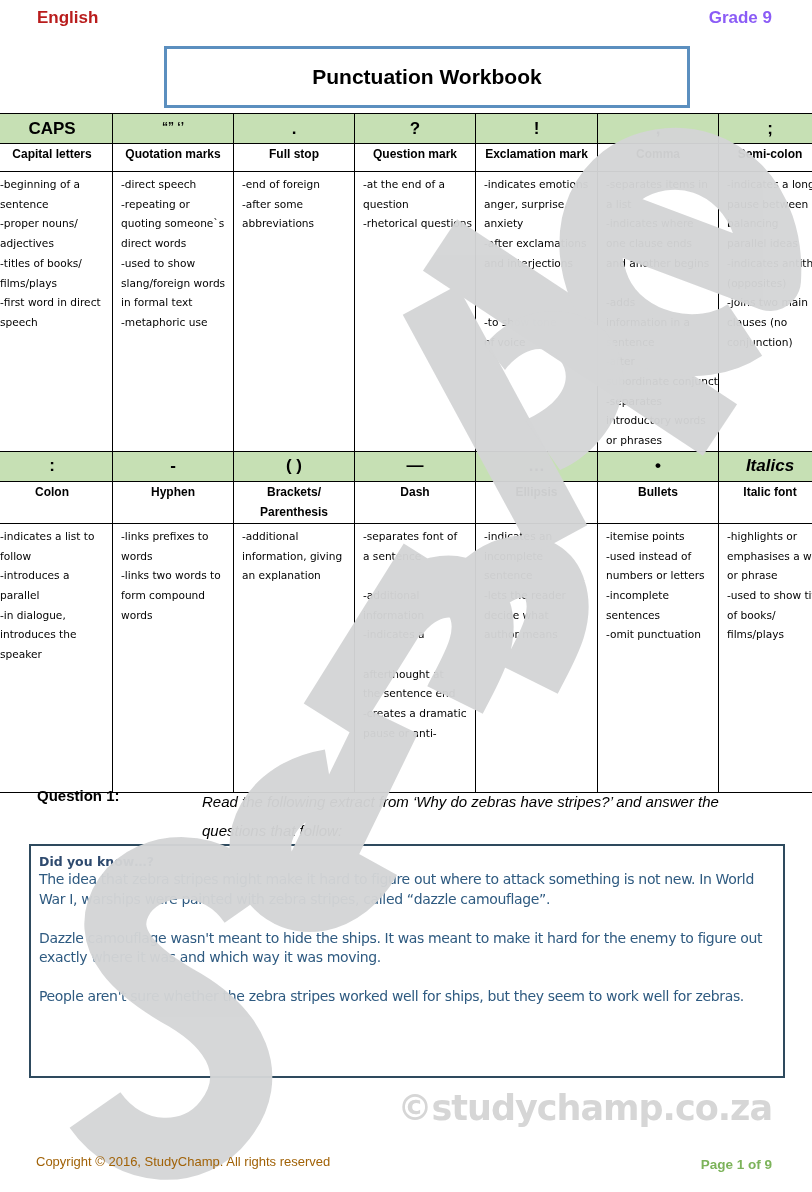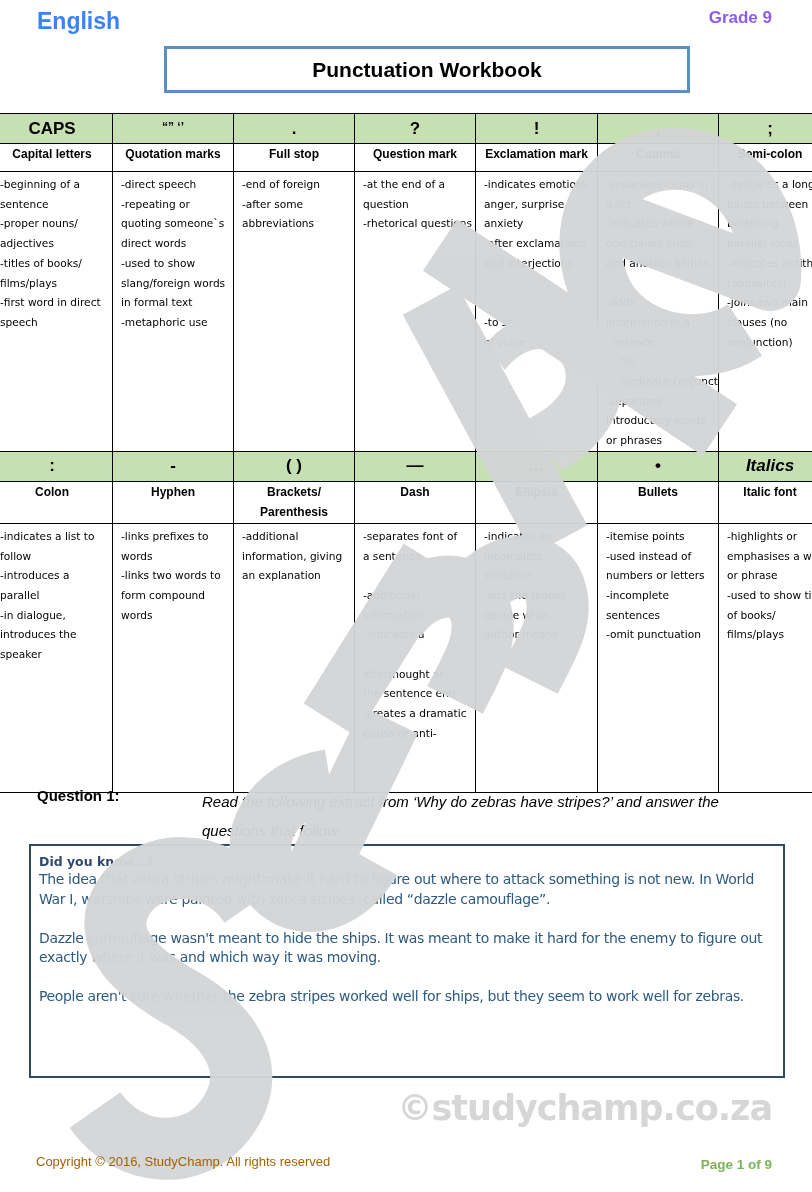--- a/index.html
+++ b/index.html
@@ -1,23 +1,23 @@
 <!DOCTYPE html>
 <html><head>
   <meta charset="utf-8">
   <style>
     * { margin: 0; padding: 0; box-sizing: border-box; }
     html, body { width: 812px; height: 1192px; background: #ffffff; overflow: hidden; }
     body { position: relative; font-family: "Liberation Sans", sans-serif; color: #000; }
 
-    .hdr-left { position: absolute; left: 37px; top: 8px; font-size: 23px; font-weight: bold; color: #3b82f6; }
+    .hdr-left { position: absolute; left: 37px; top: 8px; font-size: 17px; font-weight: bold; color: #b91c1c; }
     .hdr-right { position: absolute; right: 40px; top: 8px; font-size: 17px; font-weight: bold; color: #8b5cf6; margin-left: 28px; }
 
     .title-box {
-      position: absolute; left: 164px; top: 46px; width: 526px; height: 47px;
+      position: absolute; left: 164px; top: 46px; width: 526px; height: 62px;
       border: 3px solid #5b8fbf; display: flex; align-items: center; justify-content: center;
       font-size: 21px; font-weight: bold; color: #000;
     }
 
     table.punct {
       position: absolute; left: -9px; top: 113px; width: 830px;
       border-collapse: collapse; table-layout: fixed;
     }
     table.punct td {
       border: 1px solid #000; vertical-align: top;

